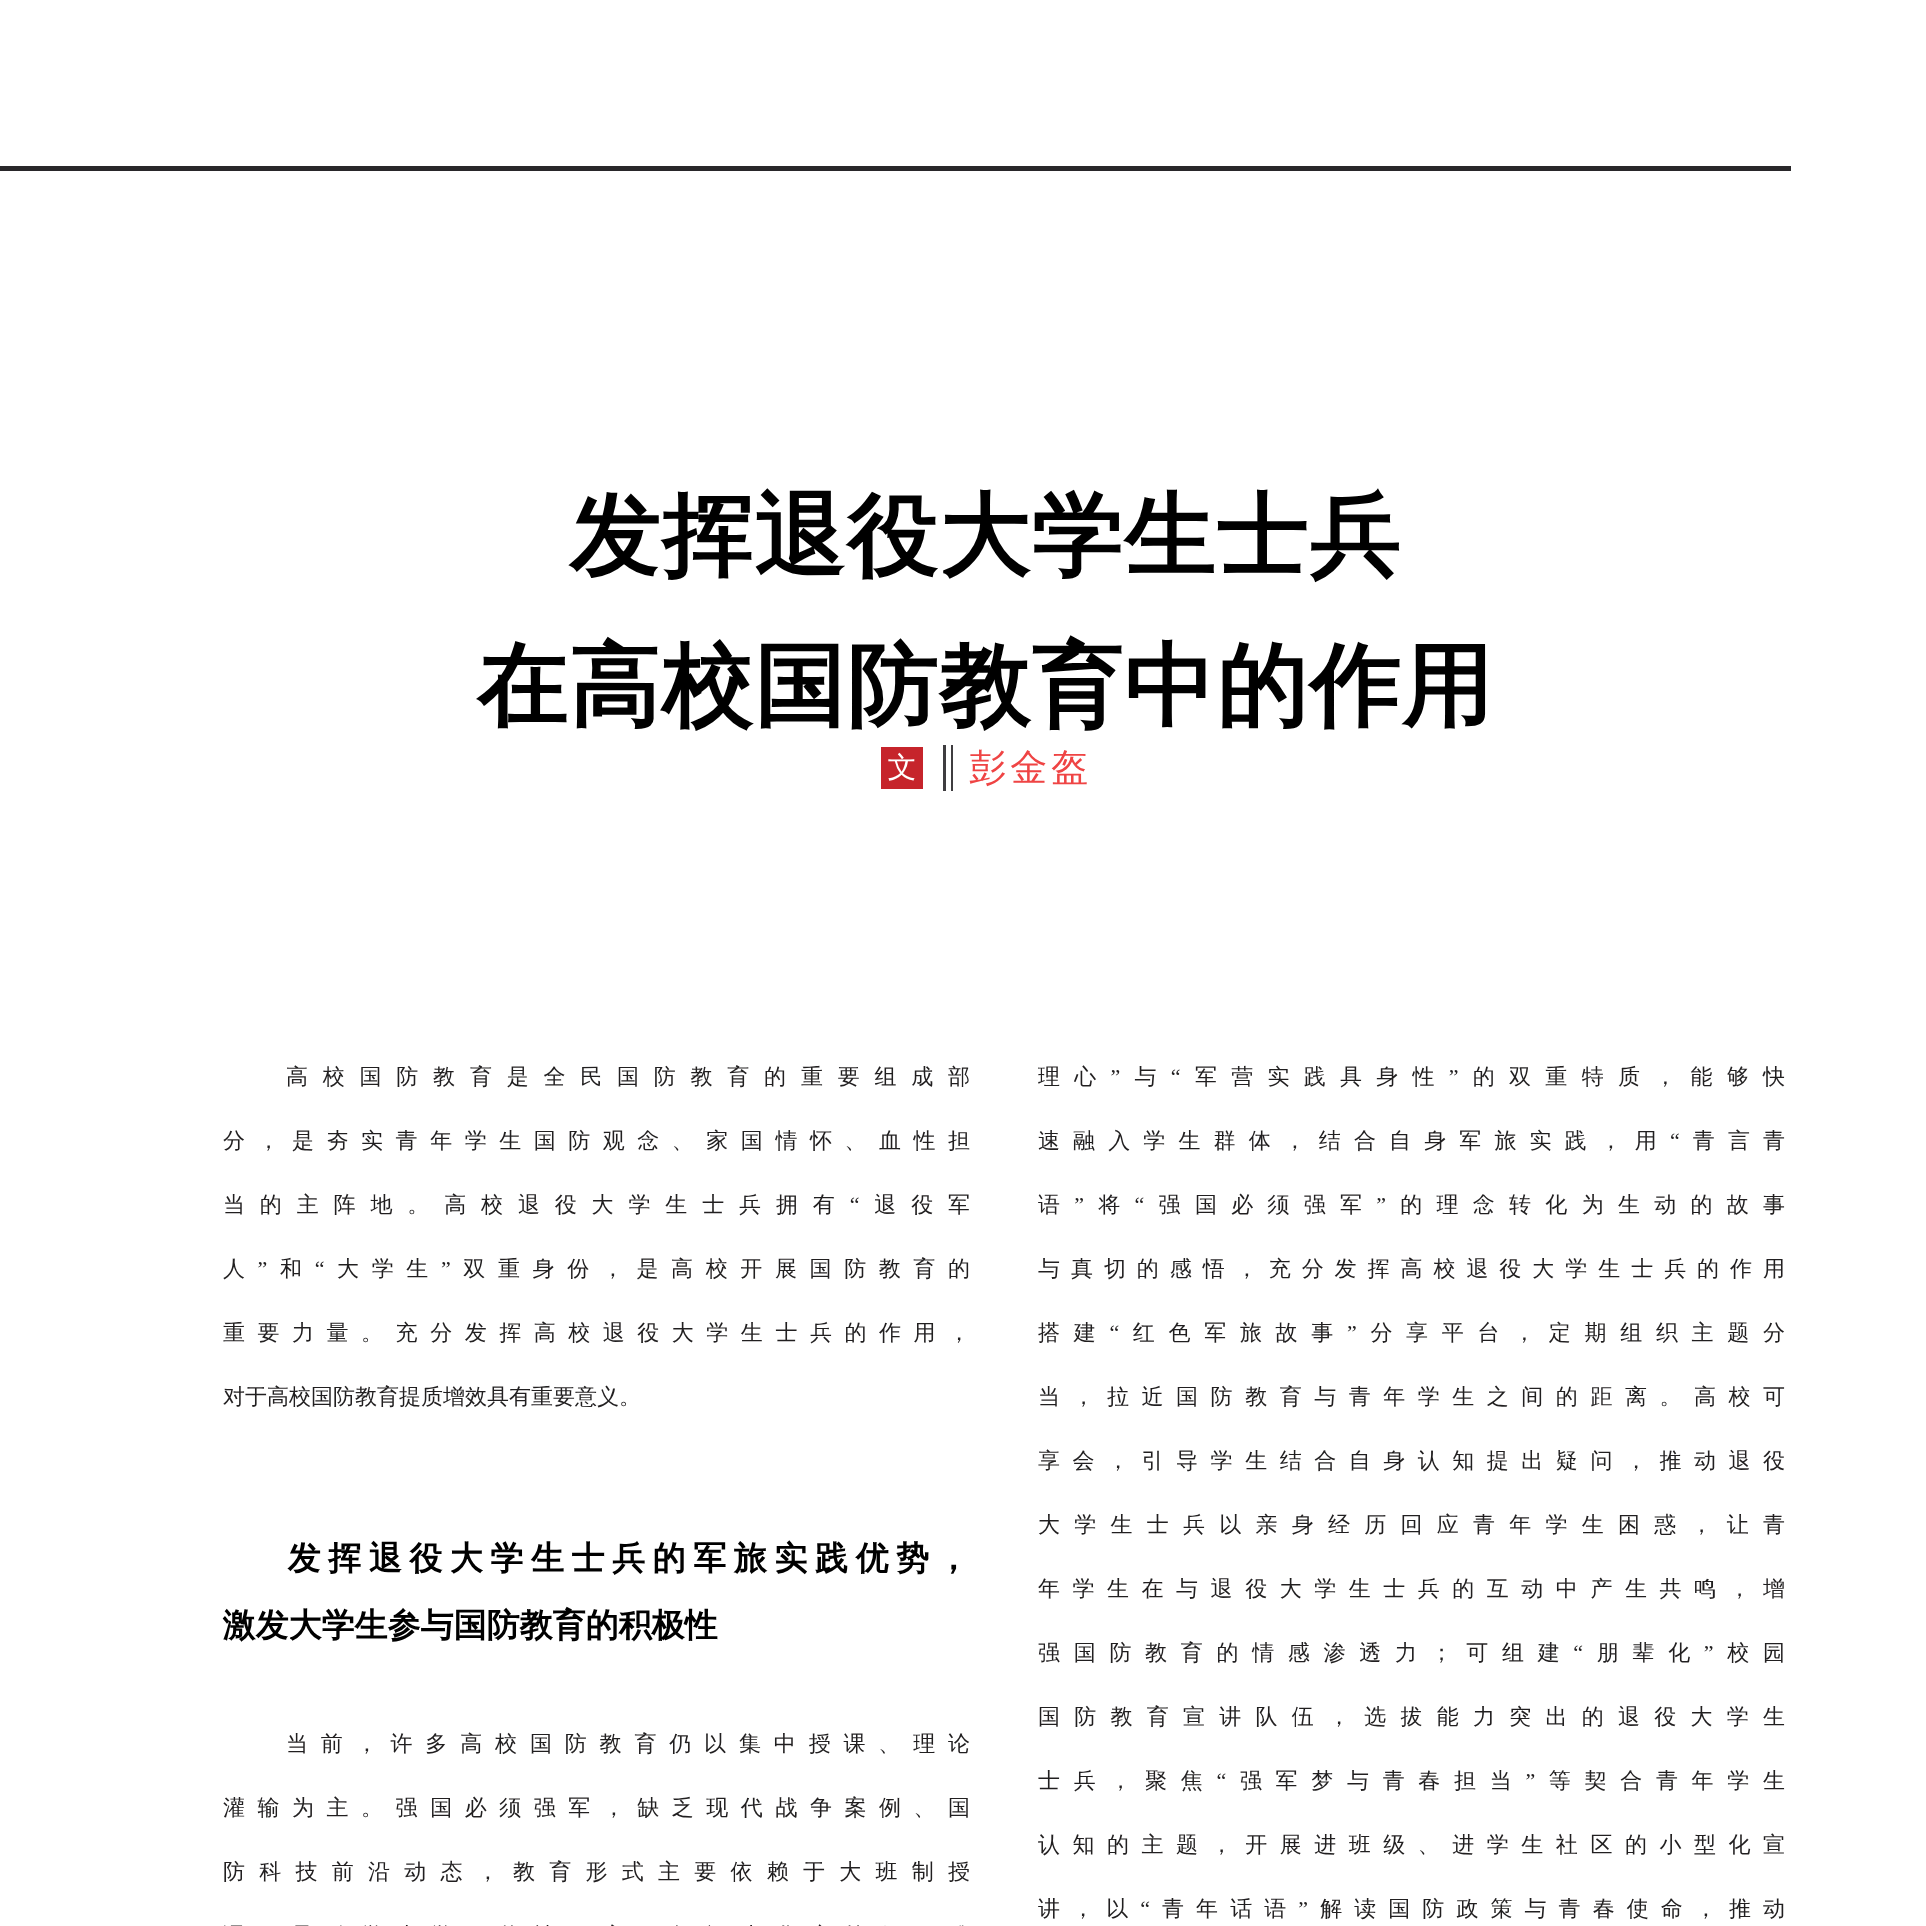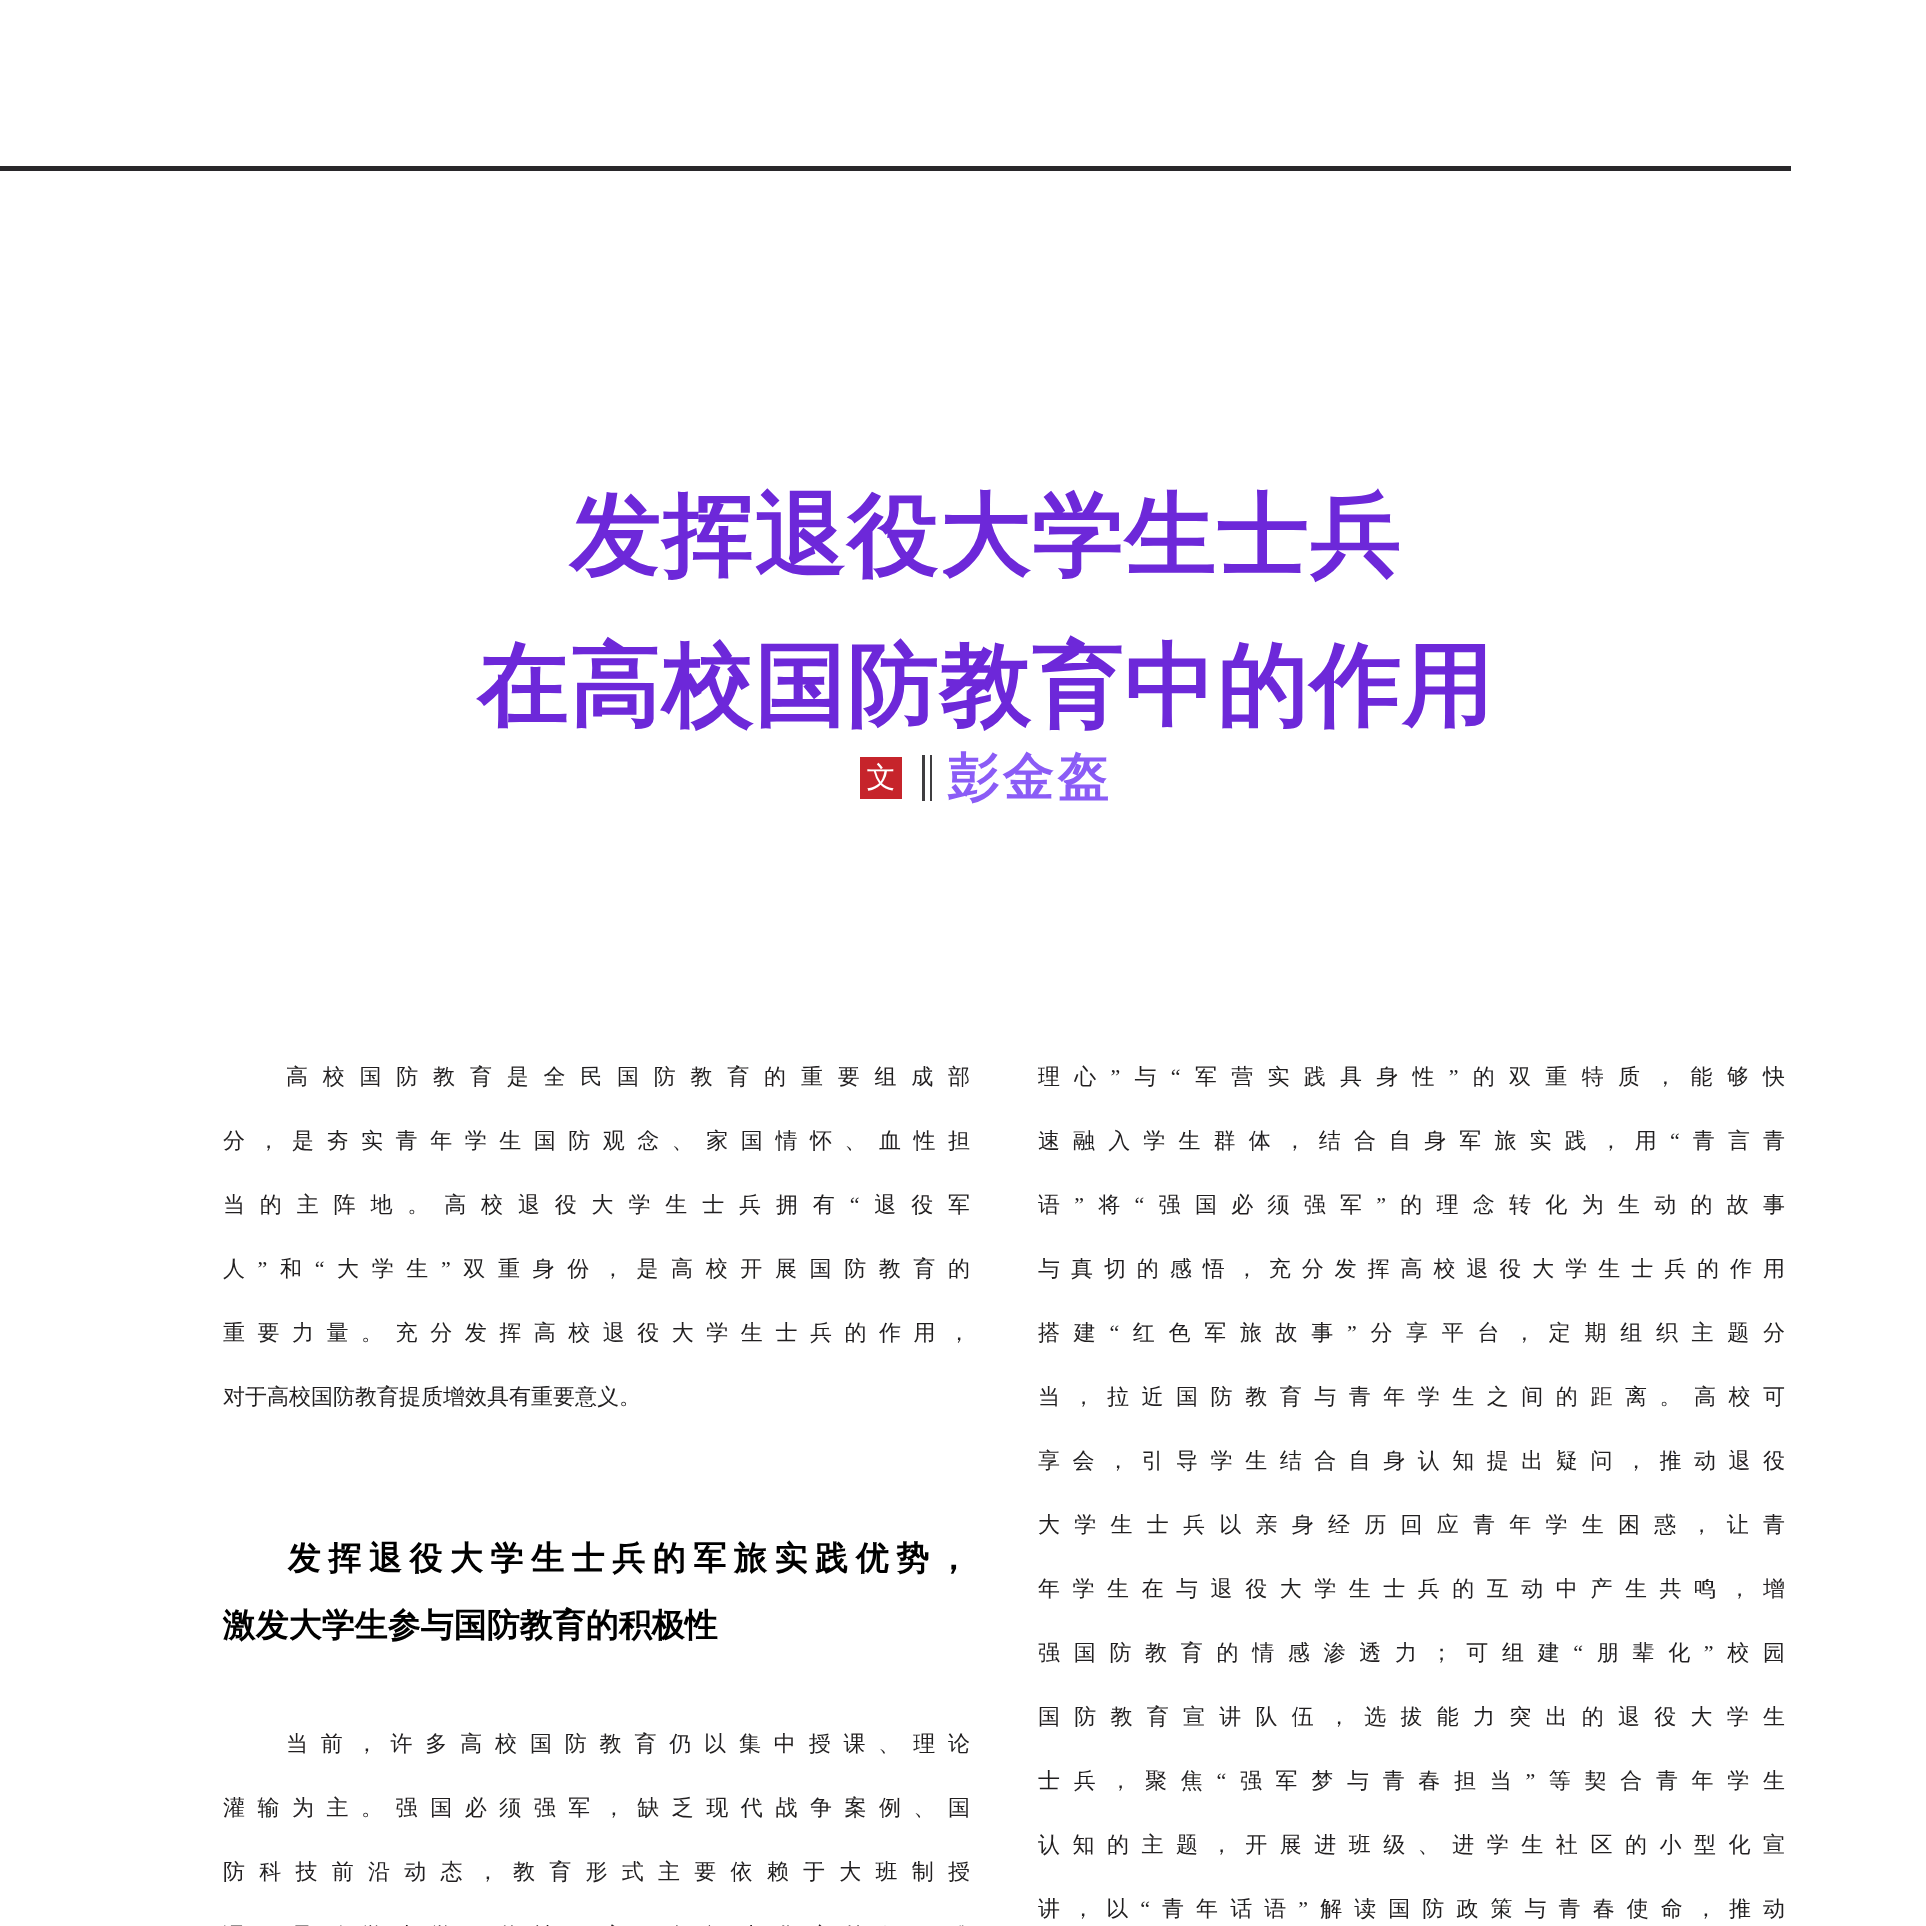--- a/index.html
+++ b/index.html
@@ -19,21 +19,21 @@
   }
   .title-block {
     position: absolute;
     left: 185px; top: 460px;
     width: 1603px;
     text-align: center;
     font-family: "Liberation Sans", sans-serif;
     font-weight: 900;
     font-size: 91px;
     line-height: 150px;
-    color: #6d28d9;
+    color: #000000;
     letter-spacing: 1.5px;
   }
   .byline {
     position: absolute;
     left: 185px; top: 743px;
     width: 1603px;
     display: flex;
     align-items: center;
     justify-content: center;
   }
@@ -45,23 +45,23 @@
     display: flex; align-items: center; justify-content: center;
     font-family: "Liberation Serif", serif;
   }
   .byline-sep {
     display: flex; gap: 5px;
     margin: 0 16px 0 20px;
   }
   .byline-sep .bar { width: 2.7px; height: 46px; background: #3f3d40; }
   .byline-name {
     font-family: "Liberation Sans", sans-serif;
-    font-weight: 700;
-    font-size: 51px;
-    color: #8b5cf6;
+    font-weight: 400;
+    font-size: 37px;
+    color: #ef4444;
     letter-spacing: 3.9px;
   }
   .col {
     position: absolute;
     top: 1045px;
     width: 747px;
   }
   .col-left  { left: 223px; }
   .col-right { left: 1038px; }
   .line {

